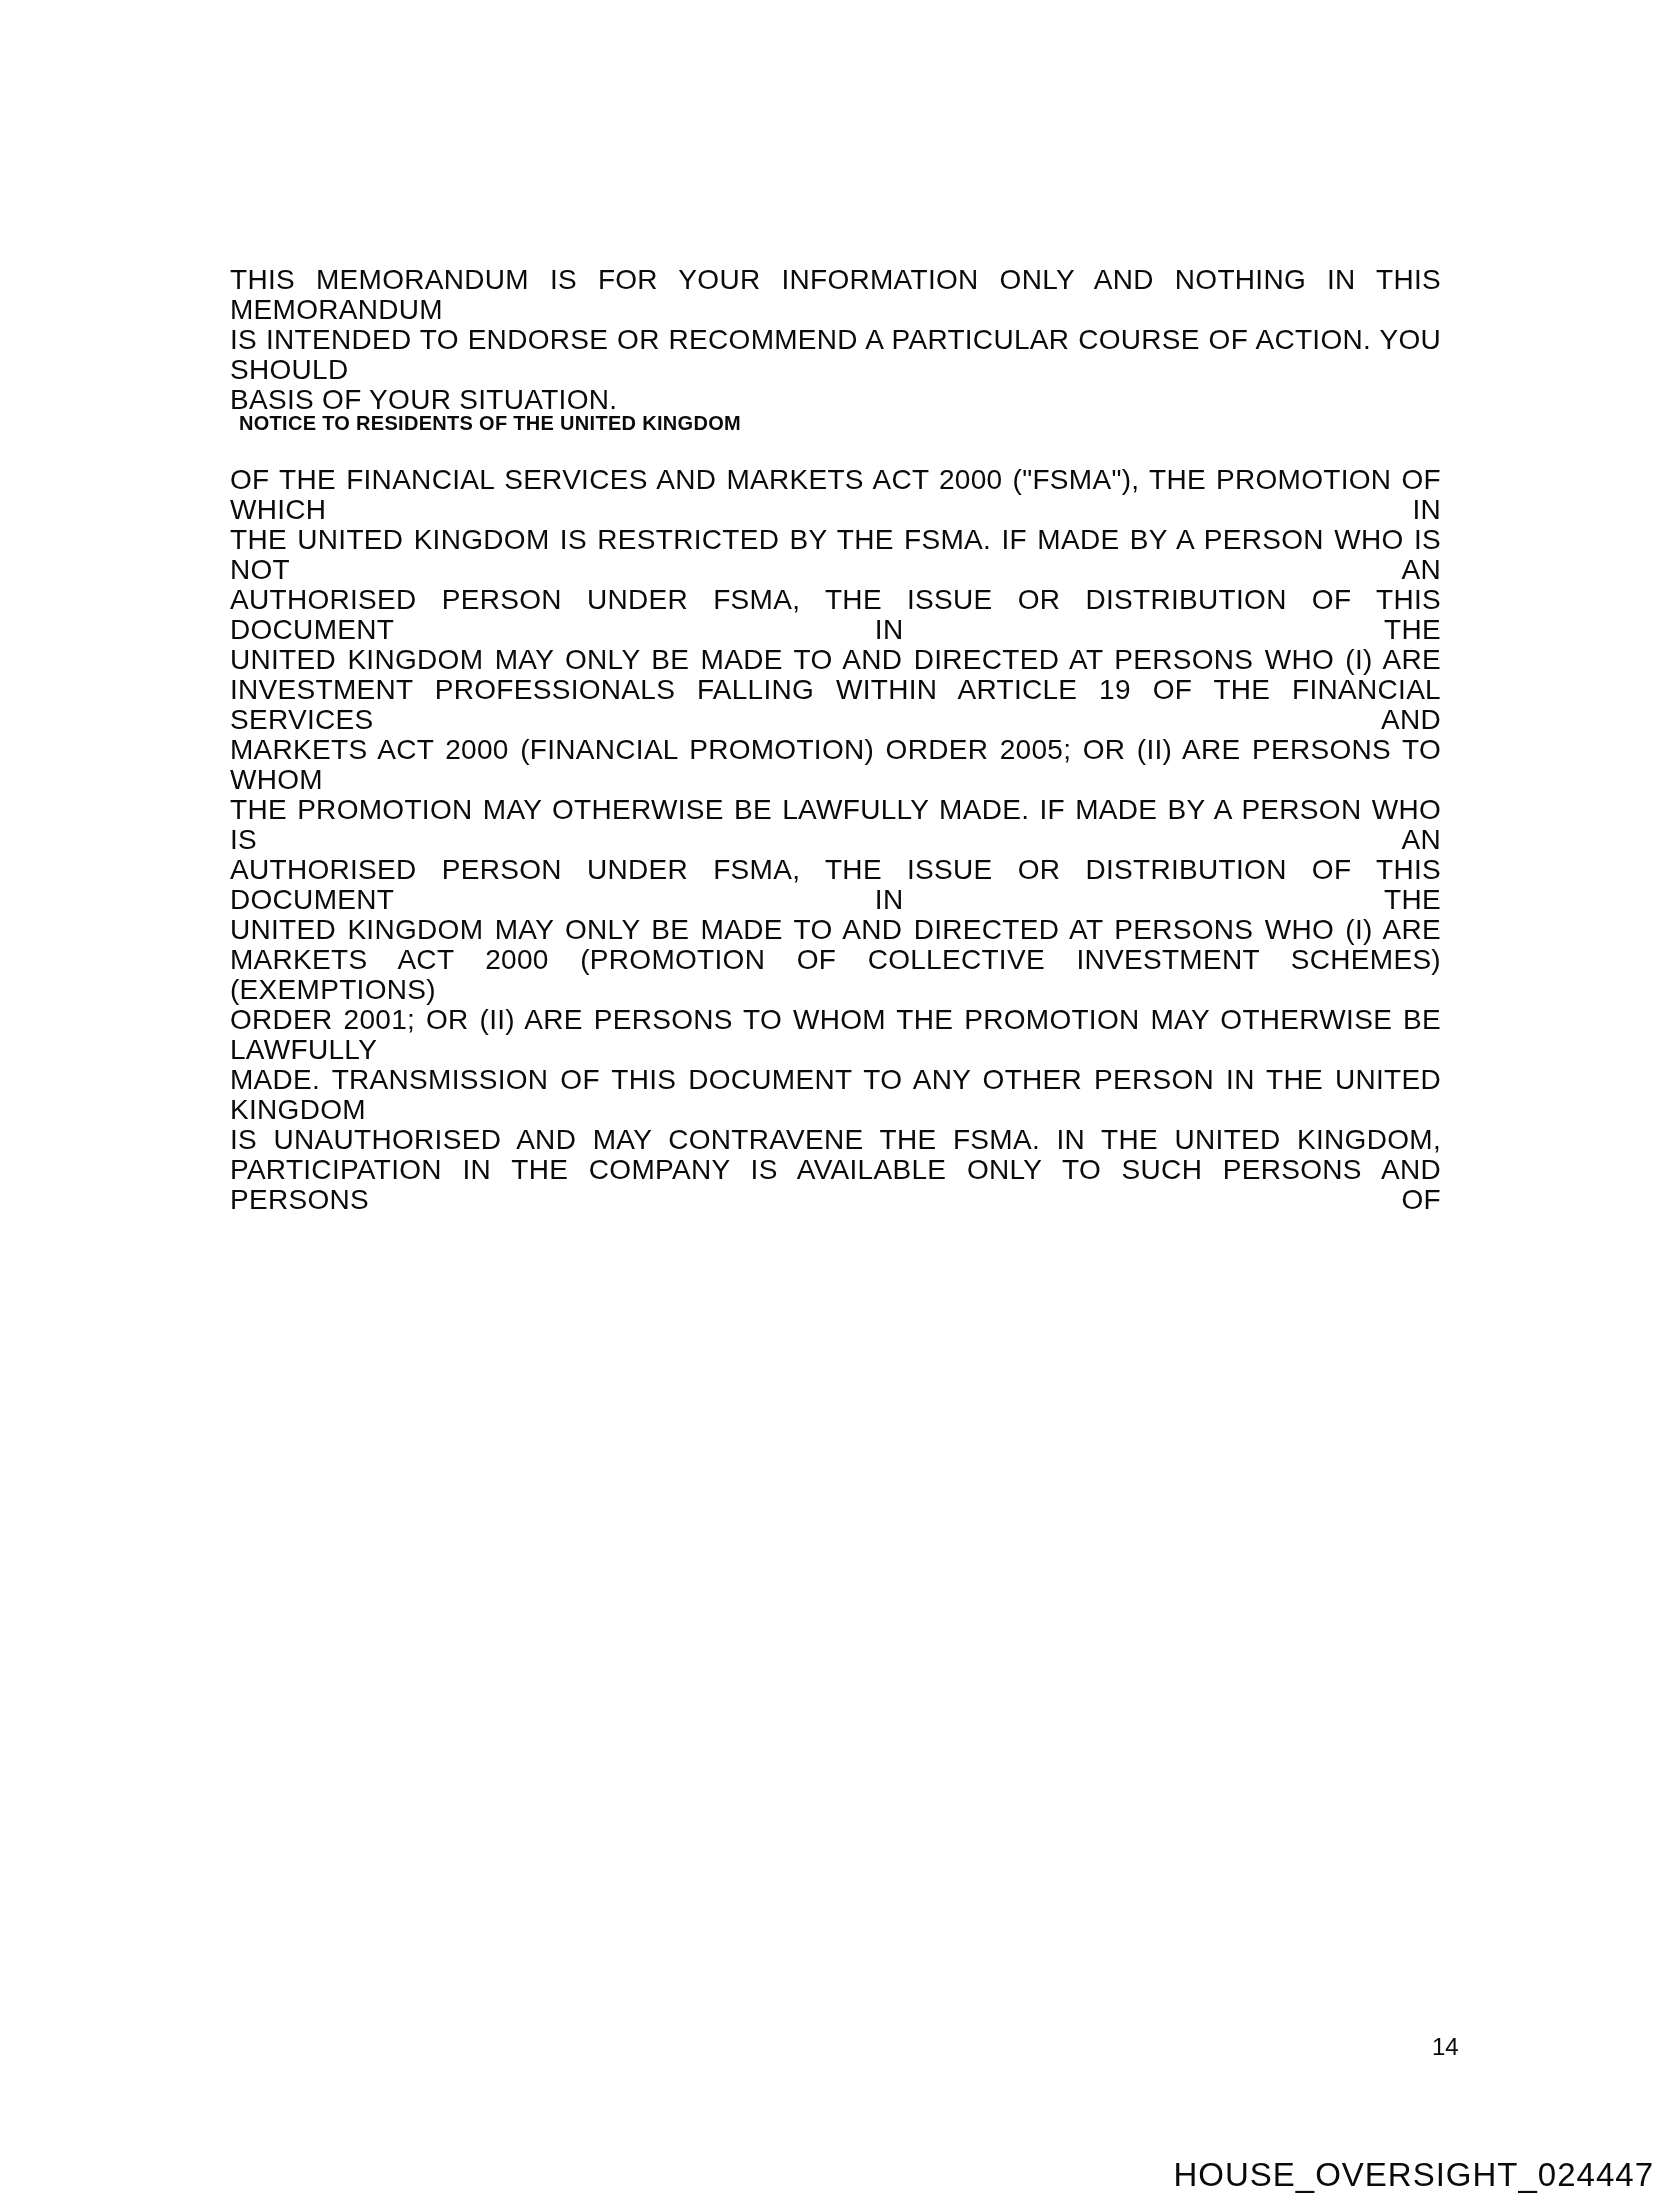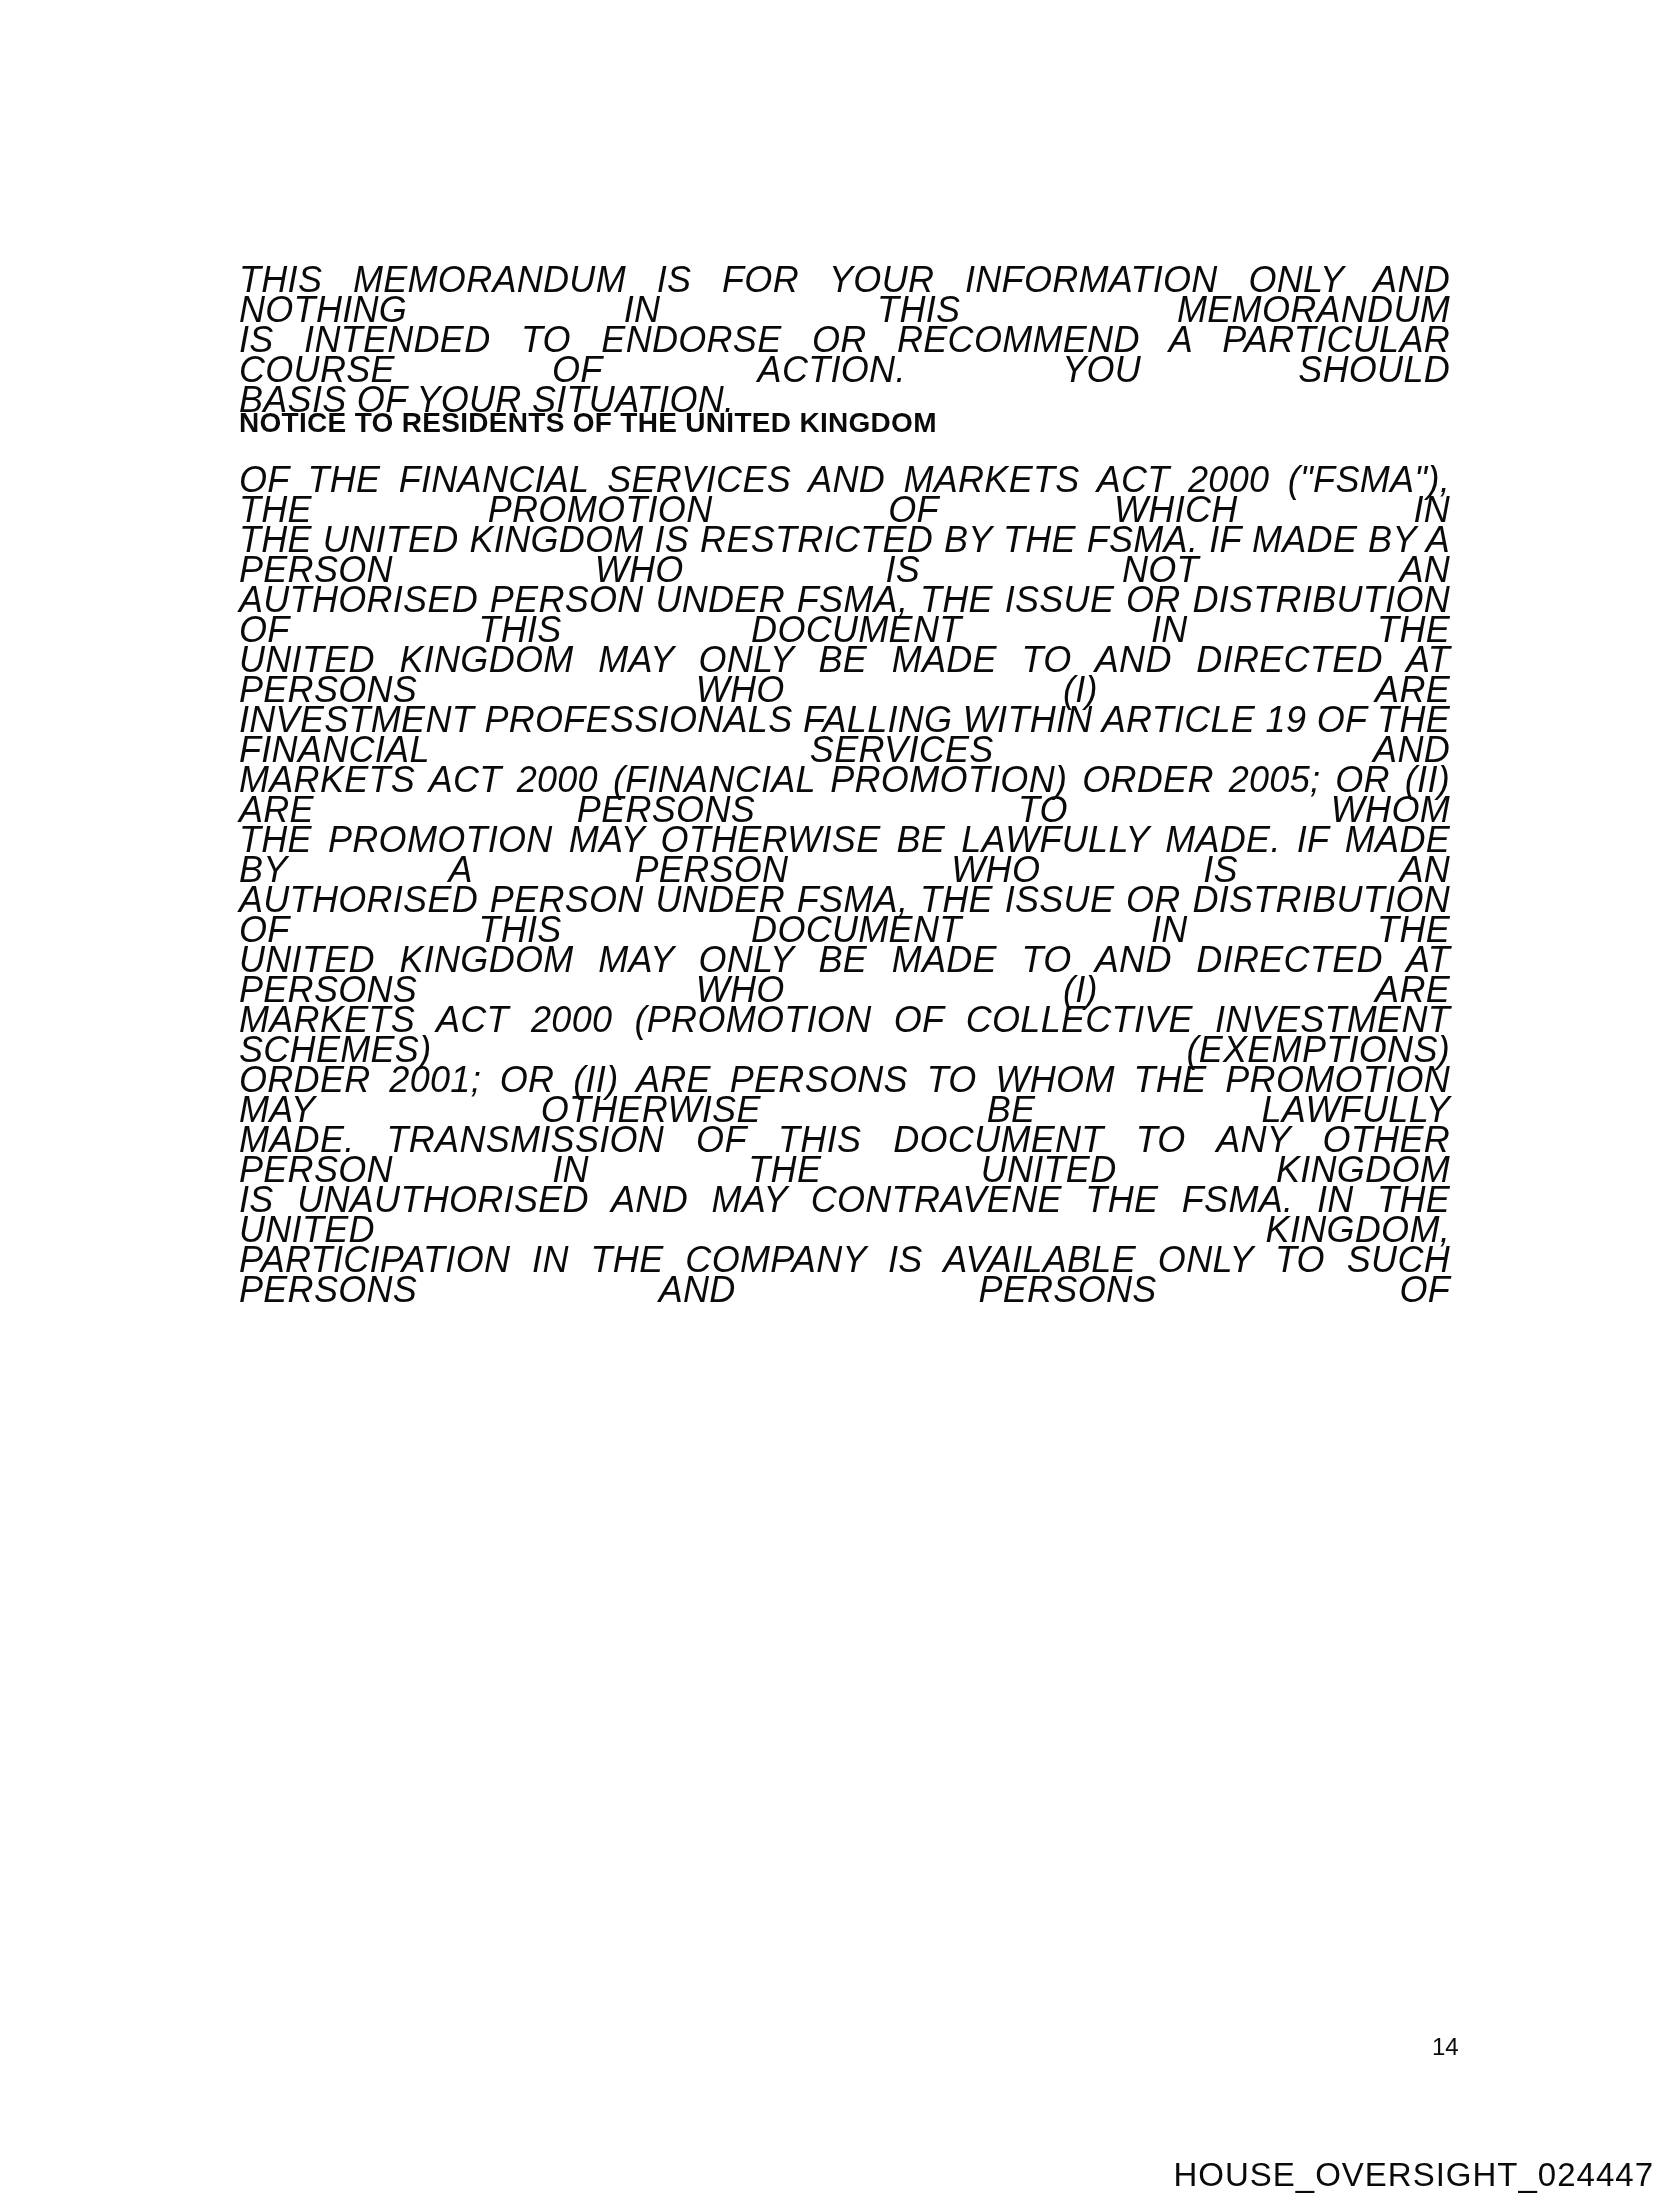--- a/index.html
+++ b/index.html
@@ -11,33 +11,32 @@
     position: relative;
     width: 1669px;
     height: 2205px;
     background: #ffffff;
     overflow: hidden;
     font-family: "Liberation Sans", "DejaVu Sans", sans-serif;
     color: #0a0a0a;
   }
   .para {
     position: absolute;
-    left: 239px;
+    left: 230px;
     width: 1211px;
-    font-size: 36px;
+    font-size: 28px;
     line-height: 30px;
     letter-spacing: 0.3px;
-    font-style: italic;
   }
   .heading {
     position: absolute;
     left: 239px;
     width: 1211px;
     margin: 0;
-    font-size: 28px;
+    font-size: 20px;
     line-height: 30px;
     font-weight: bold;
     letter-spacing: 0.3px;
   }
   .tline {
     text-align: justify;
     text-align-last: justify;
   }
   .tline-last {
     text-align-last: left;

